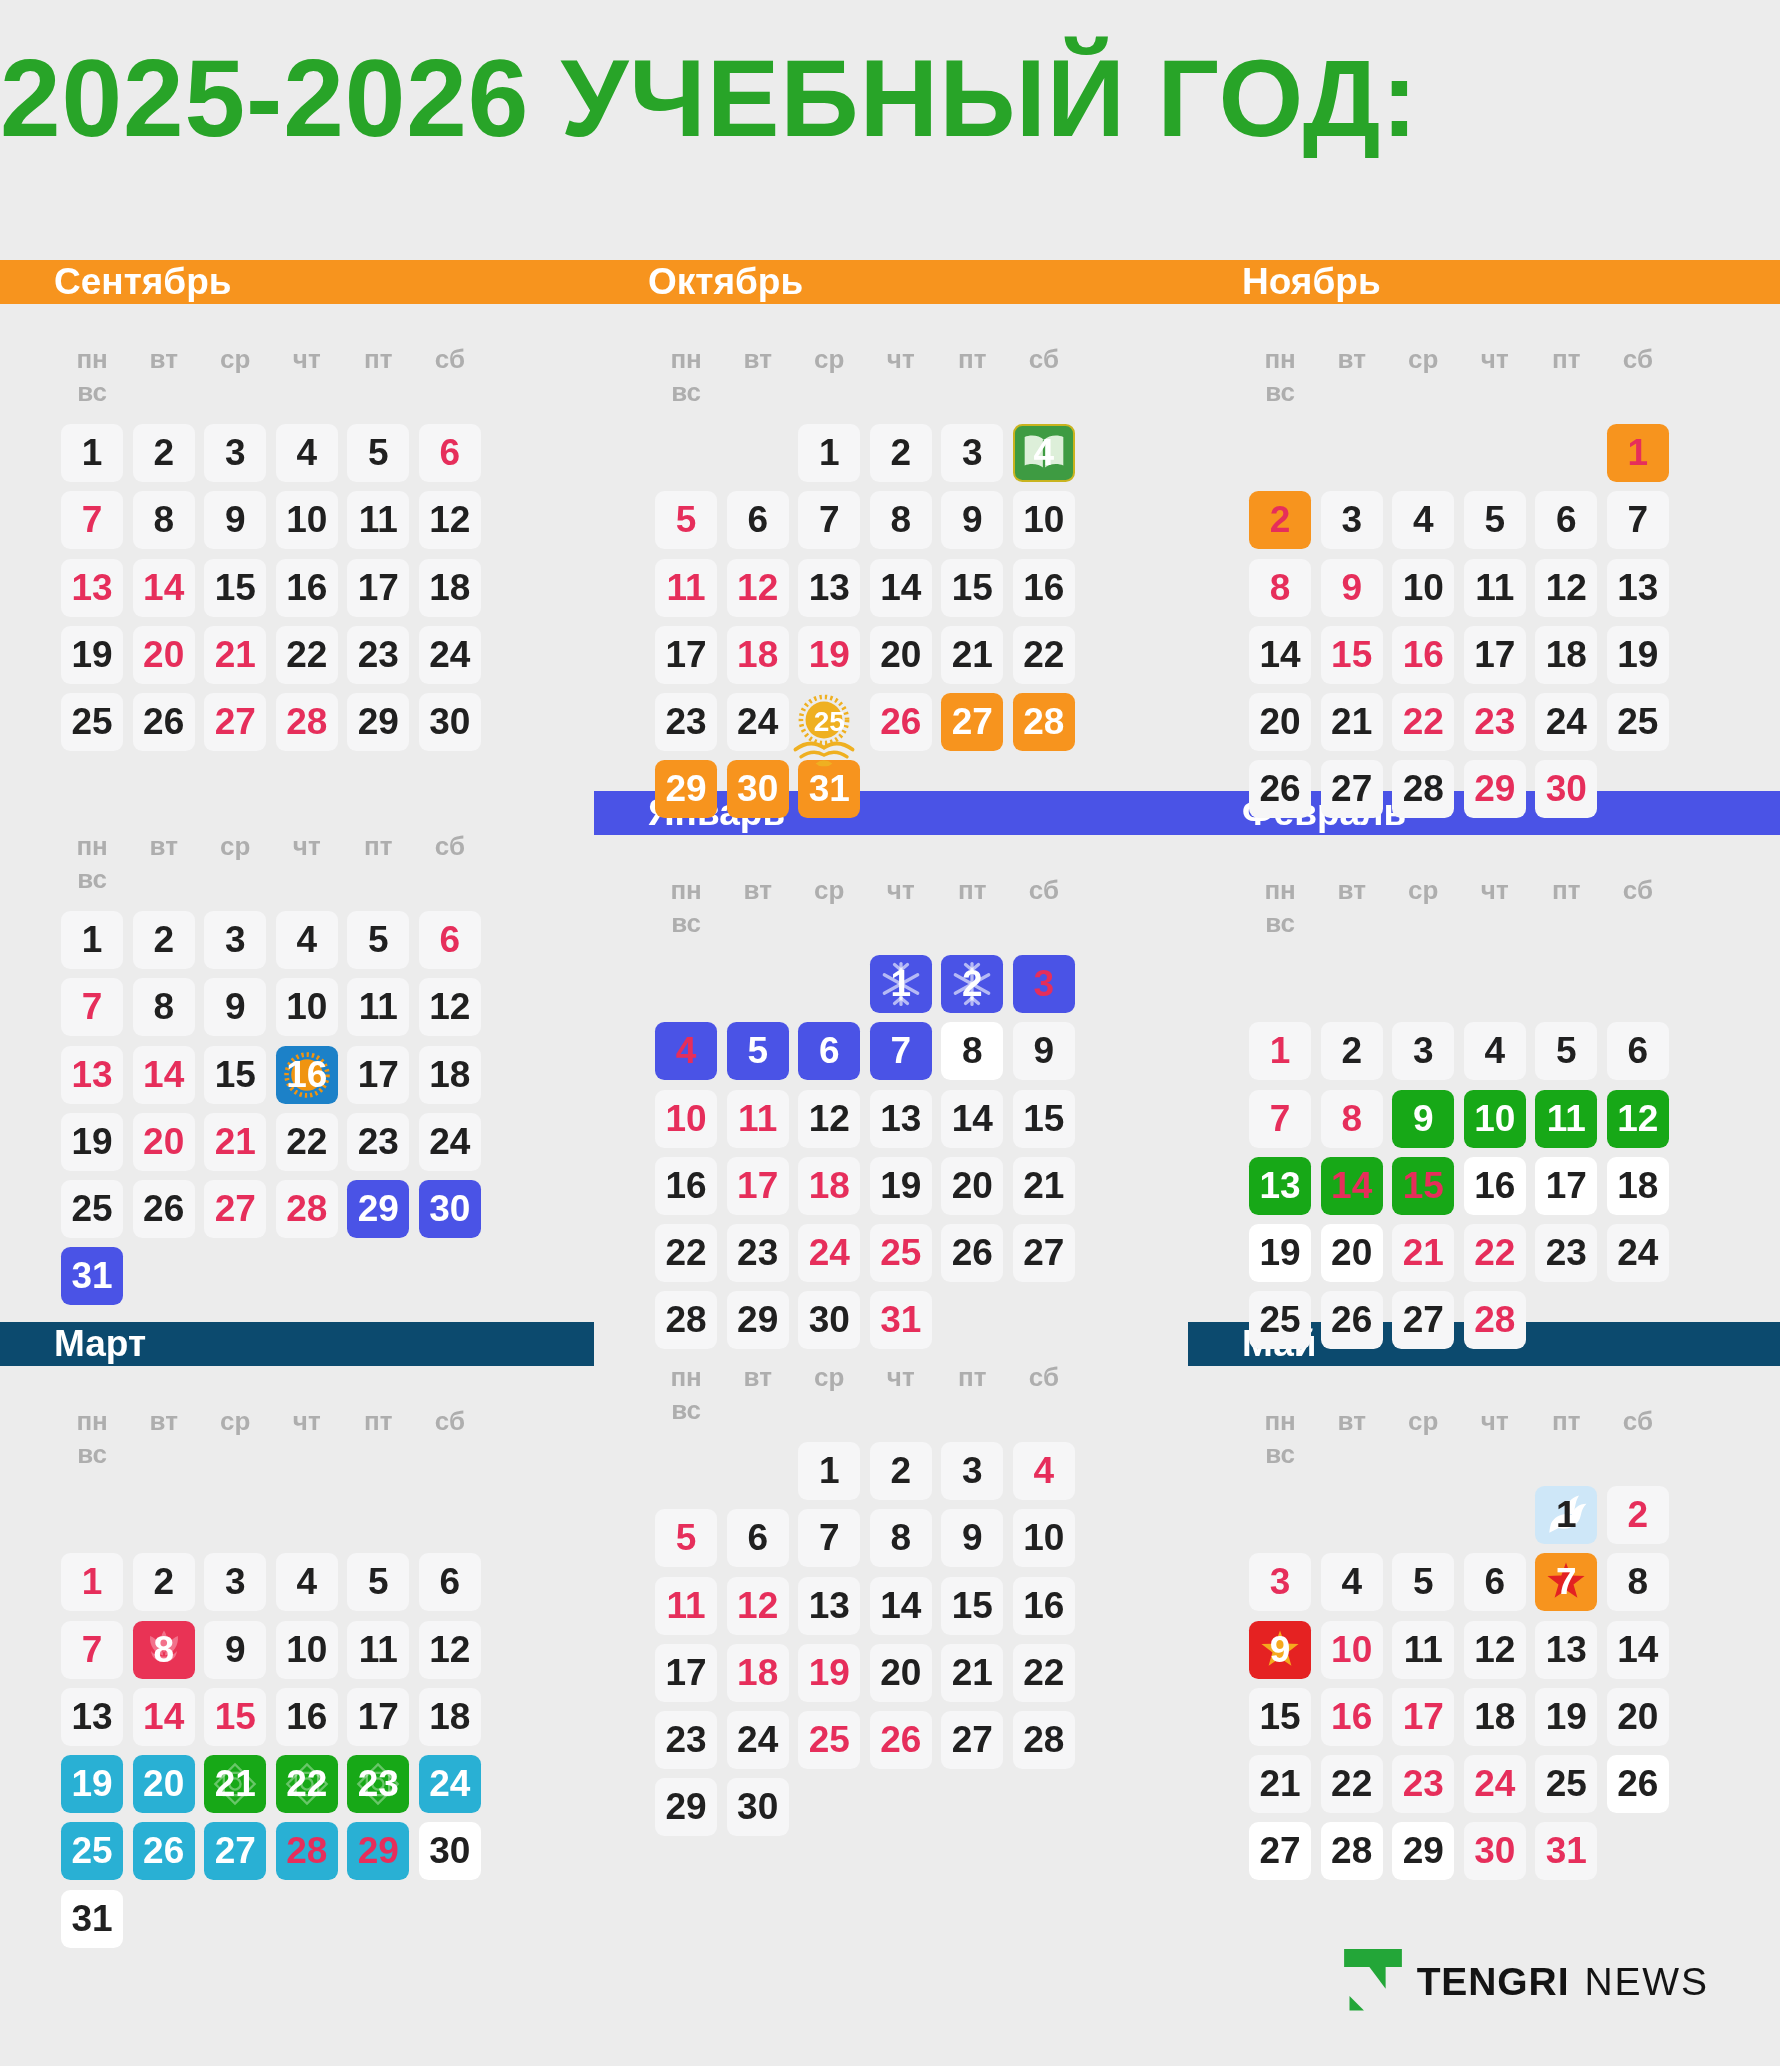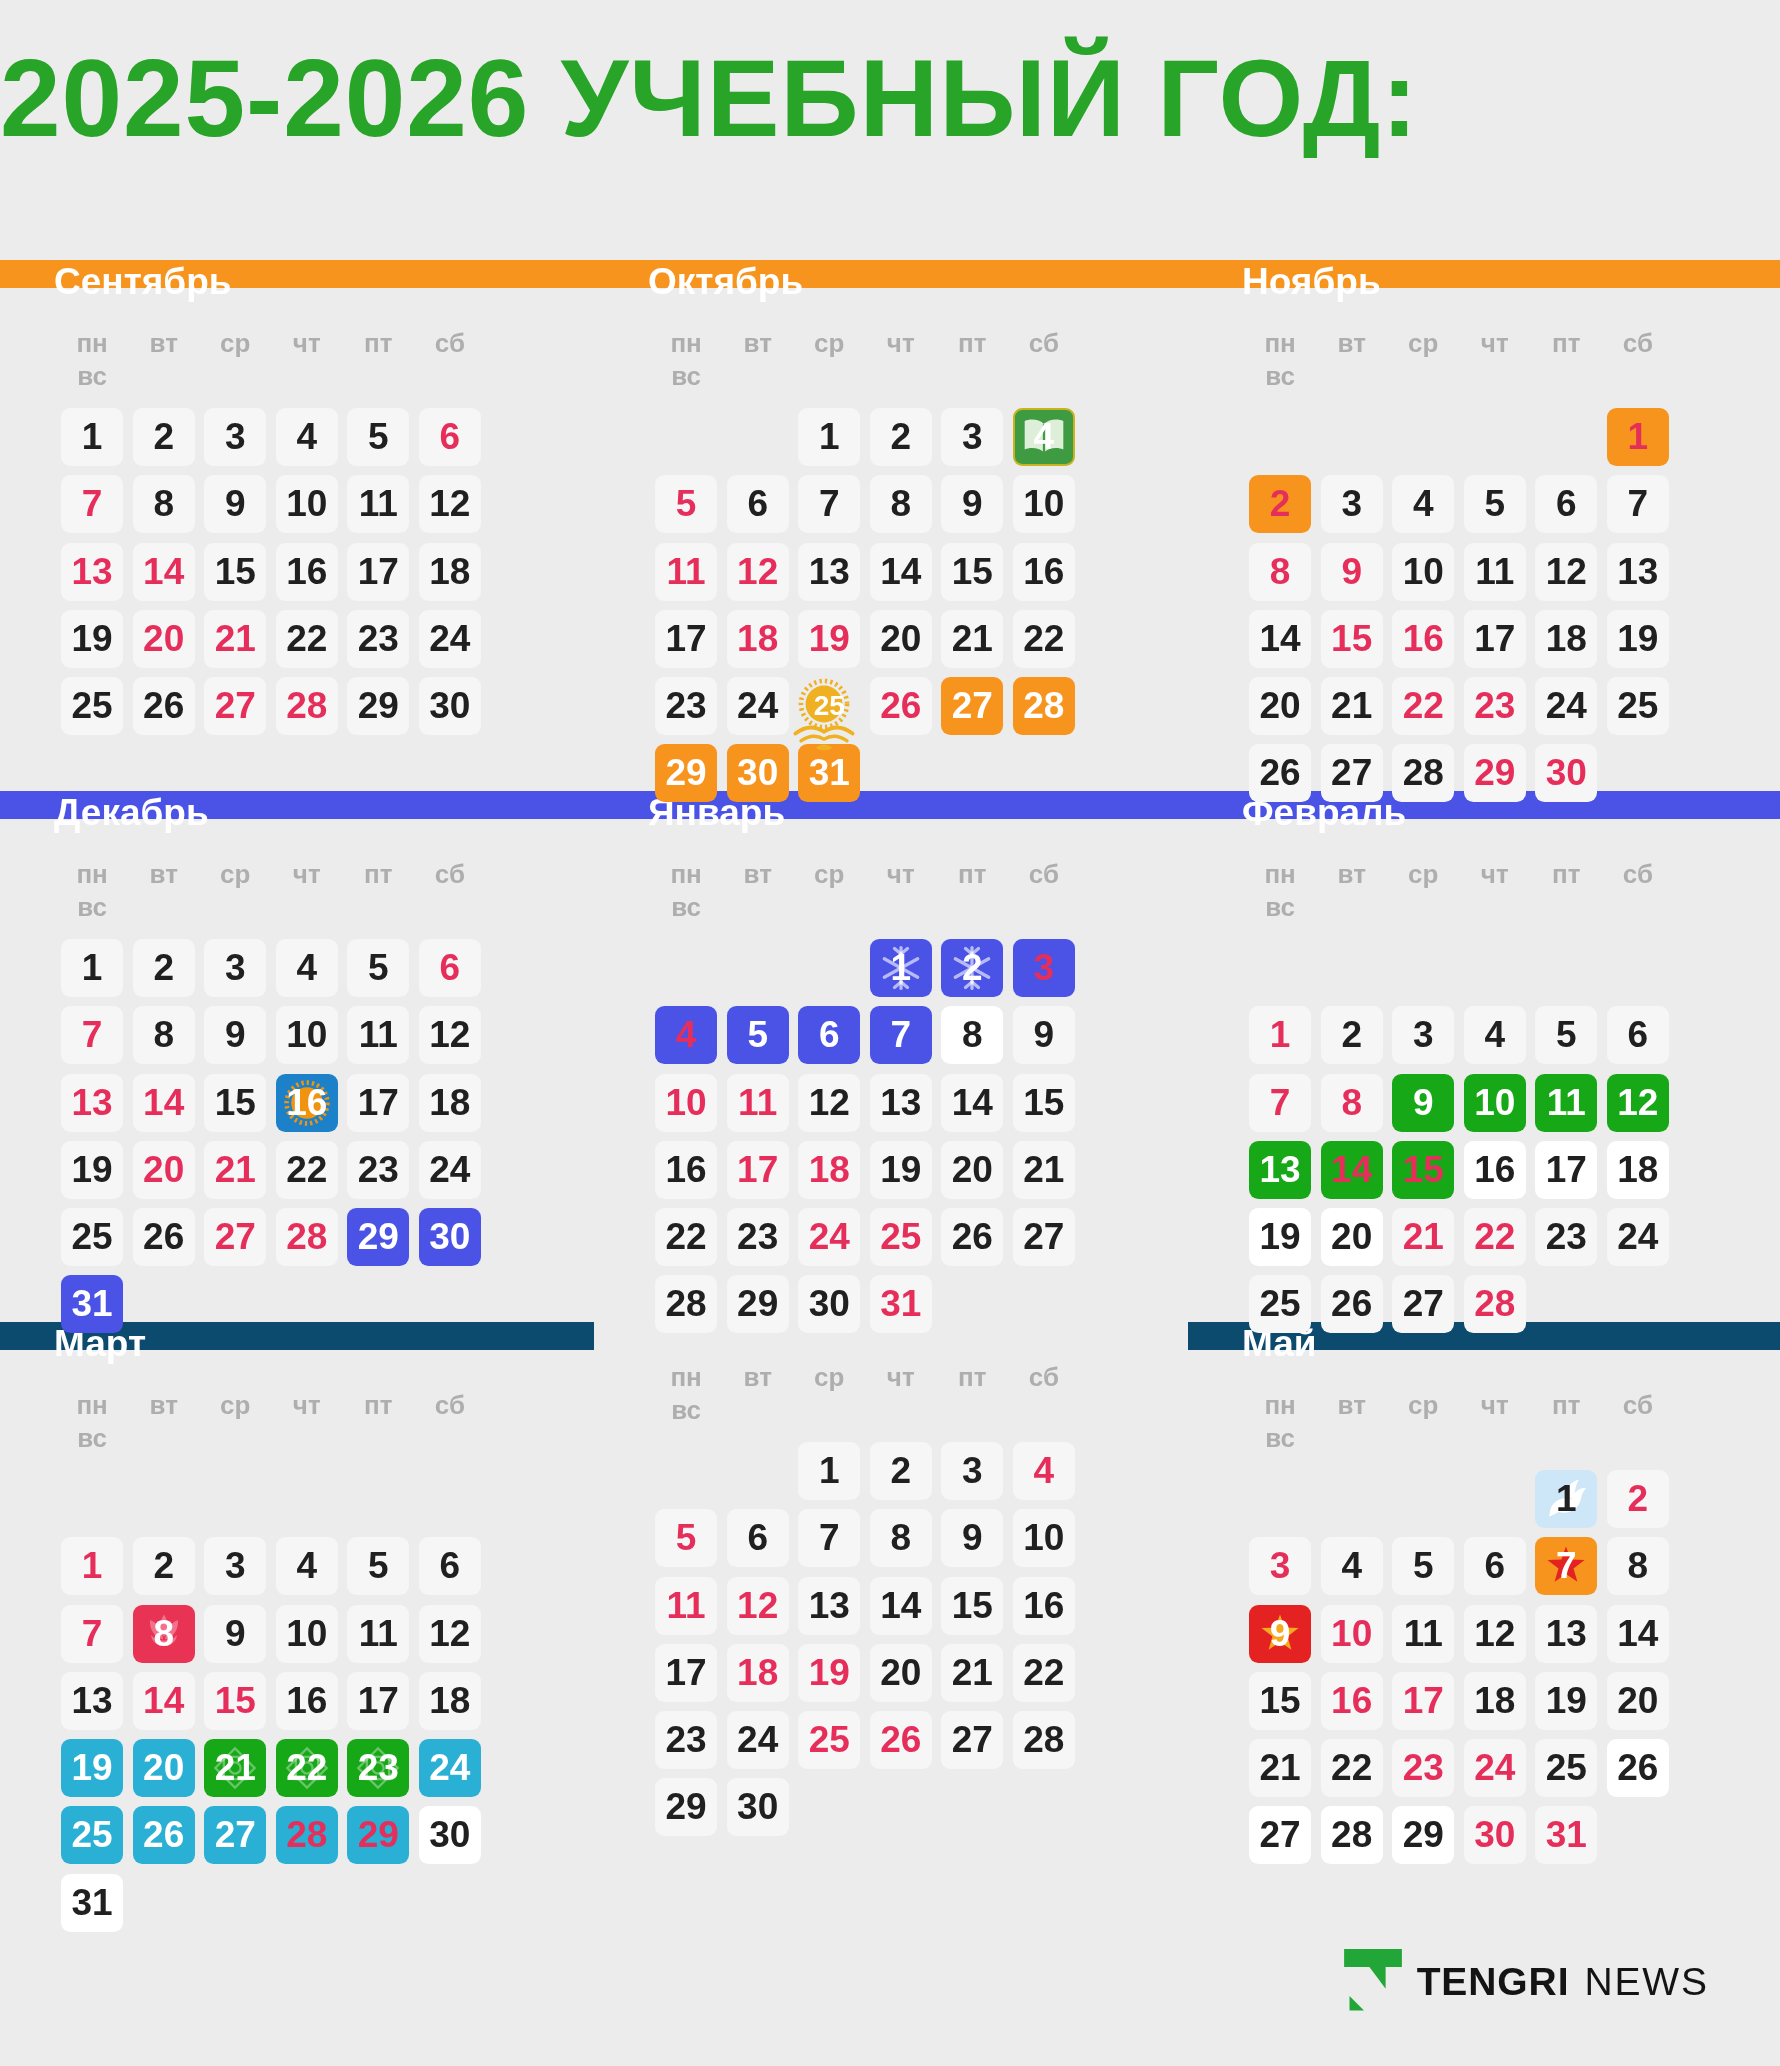--- a/index.html
+++ b/index.html
@@ -7,21 +7,21 @@
     width:1781px;height:2067px;background:#ECECEC;
     font-family:"Liberation Sans",sans-serif;overflow:hidden;position:relative;
   }
   .title{
     padding-top:43px;height:117px;line-height:111px;
     text-align:left;font-weight:800;font-size:109px;letter-spacing:0.9px;
     color:#28A428;margin:0 0 100px 0;white-space:nowrap;
   }
   .months{display:grid;grid-template-columns:repeat(3,594px);}
   .month{height:531px;}
-  .band{height:28px;width:100%;}
+  .band{height:44px;width:100%;}
   .theme-orange .band{background:#F7941E;}
   .theme-blue   .band{background:#4A53E6;}
   .theme-teal   .band{background:#0c4a6e;}
   .band-label{color:#FFFFFF;font-size:37px;font-weight:700;line-height:44px;padding-left:54px;}
   .dow-row,.weeks{
     width:420px;margin-left:61px;display:grid;
     grid-template-columns:repeat(6,1fr);column-gap:9.3px;
   }
   .dow-row{margin-top:39px;}
   .dow{font-size:26px;font-weight:700;color:#AEAEAE;text-align:center;height:33px;line-height:33px;}
@@ -401,23 +401,20 @@
         </div>
         <div class="cell t-red">
           <span class="num">29</span>
         </div>
         <div class="cell t-red">
           <span class="num">30</span>
         </div>
       </div>
     </section>
     <section class="month theme-blue">
-      <div class="band">
-        <div class="band-label">Декабрь</div>
-      </div>
       <div class="dow-row">
         <div class="dow">пн</div>
         <div class="dow">вт</div>
         <div class="dow">ср</div>
         <div class="dow">чт</div>
         <div class="dow">пт</div>
         <div class="dow">сб</div>
         <div class="dow">вс</div>
       </div>
       <div class="weeks">

